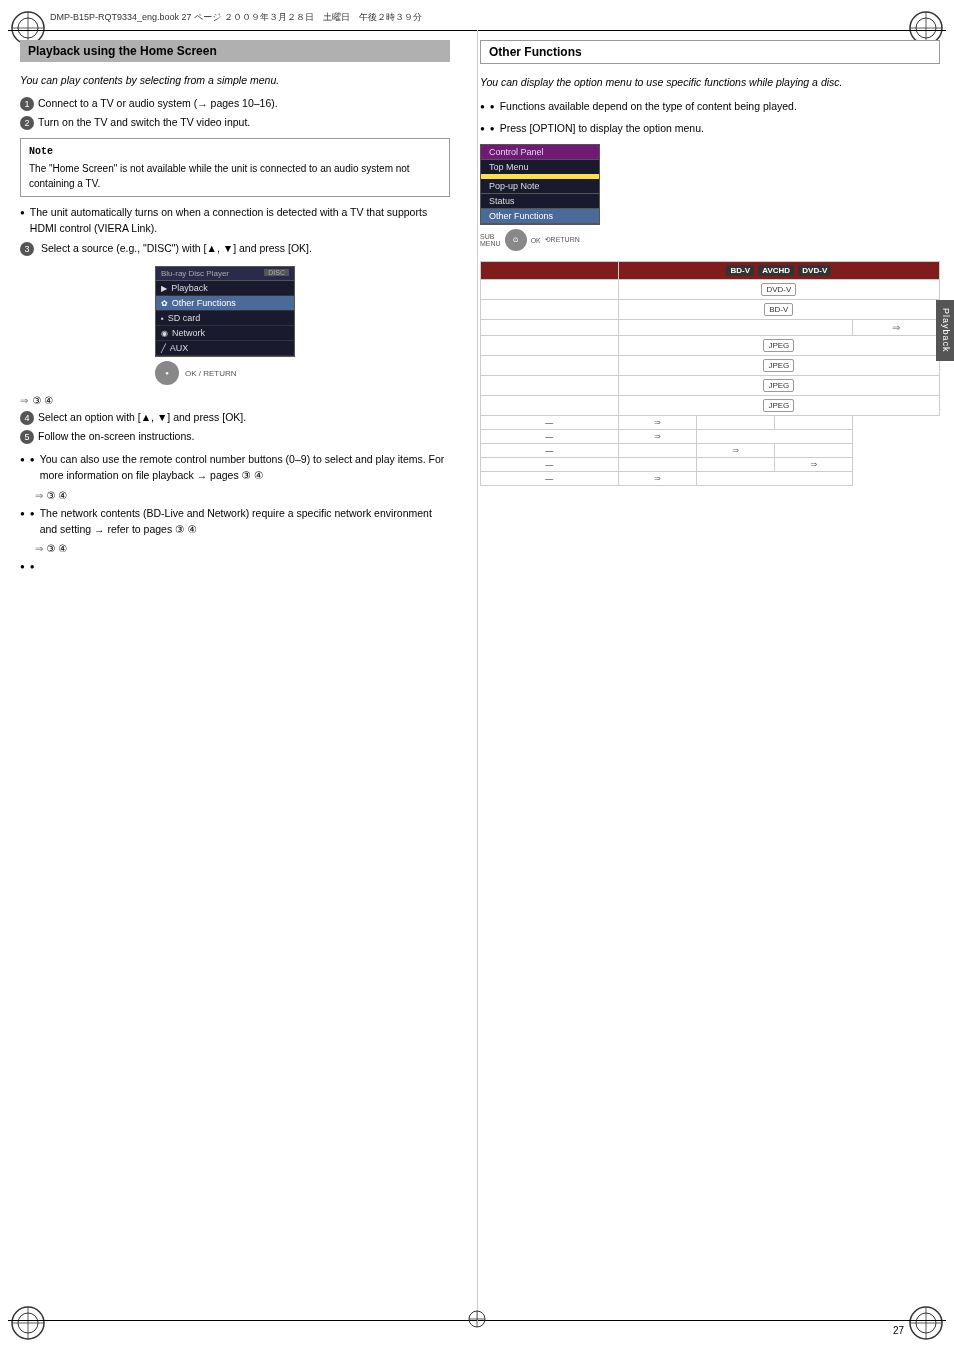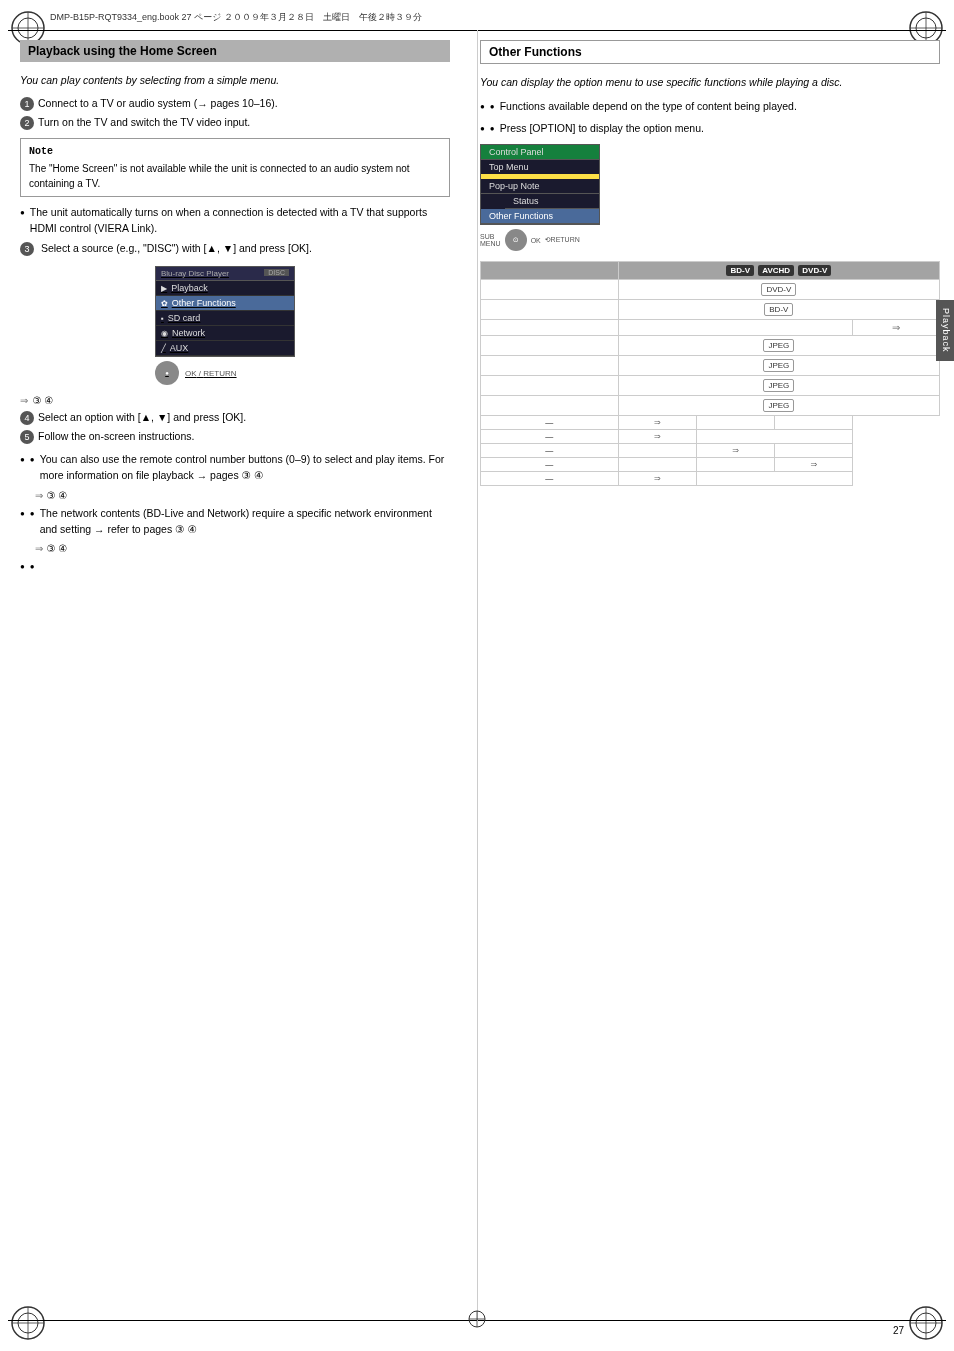--- a/index.html
+++ b/index.html
@@ -130,21 +130,20 @@
       margin: 8px 0;
       font-size: 10px;
       line-height: 1.5;
     }
 
     
     .menu-mockup-left {
       position: relative;
       margin: 10px auto;
       width: 160px;
-      text-decoration: underline;
     }
 
     .menu-box-left {
       border: 1px solid #555;
       background: #1a1a2e;
       color: #fff;
       font-size: 9px;
       width: 140px;
     }
     .menu-box-left .menu-title {
@@ -188,21 +187,21 @@
       font-size: 9px;
       margin-top: 5px;
     }
     .compat-table th, .compat-table td {
       border: 1px solid #ccc;
       padding: 2px 4px;
       text-align: center;
       vertical-align: middle;
     }
     .compat-table th {
-      background: #a3a3a3;
+      background: #7f1d1d;
       font-weight: bold;
     }
 
     .badge {
       display: inline-block;
       background: #333;
       color: #fff;
       font-size: 8px;
       padding: 1px 4px;
       border-radius: 2px;
@@ -433,30 +432,30 @@
     <span style="margin-right:5px; font-size:8px; margin-top:2px; flex-shrink:0;">●</span>
     <span>Functions available depend on the type of content being played.</span>
   </div>
   <div class="bullet-item">
     <span style="margin-right:5px; font-size:8px; margin-top:2px; flex-shrink:0;">●</span>
     <span>Press [OPTION] to display the option menu.</span>
   </div>
 
   <div class="menu-mockup-right" style="margin: 8px 0;">
     <div class="menu-box-right">
-      <div style="padding:2px 8px; border-bottom:1px solid #555; color:#ddd; font-size:9px; background:#15803d;">
+      <div style="padding:2px 8px; border-bottom:1px solid #555; color:#ddd; font-size:9px; background:#701a75;">
         <span>Control Panel</span>
       </div>
       <div style="padding:2px 8px; border-bottom:5px solid #fde047; color:#ddd; font-size:9px;">
         <span>Top Menu</span>
       </div>
       <div style="padding:2px 8px; border-bottom:1px solid #555; color:#ddd; font-size:9px;">
         <span>Pop-up Note</span>
       </div>
-      <div style="padding:2px 8px; border-bottom:1px solid #555; color:#ddd; font-size:9px;margin-left:24px;">
+      <div style="padding:2px 8px; border-bottom:1px solid #555; color:#ddd; font-size:9px;">
         <span>Status</span>
       </div>
       <div style="padding:2px 8px; border-bottom:1px solid #555; color:#fff; font-size:9px; background:#4a6a9a;">
         <span>Other Functions</span>
       </div>
     </div>
 
     <div style="display:flex; align-items:center; gap:4px; margin-top:4px;">
       <span style="font-size:7px; color:#555;">SUB<br>MENU</span>
       <div style="background:#888; border-radius:50%; width:22px; height:22px; display:flex; align-items:center; justify-content:center; font-size:7px; color:#fff;">

